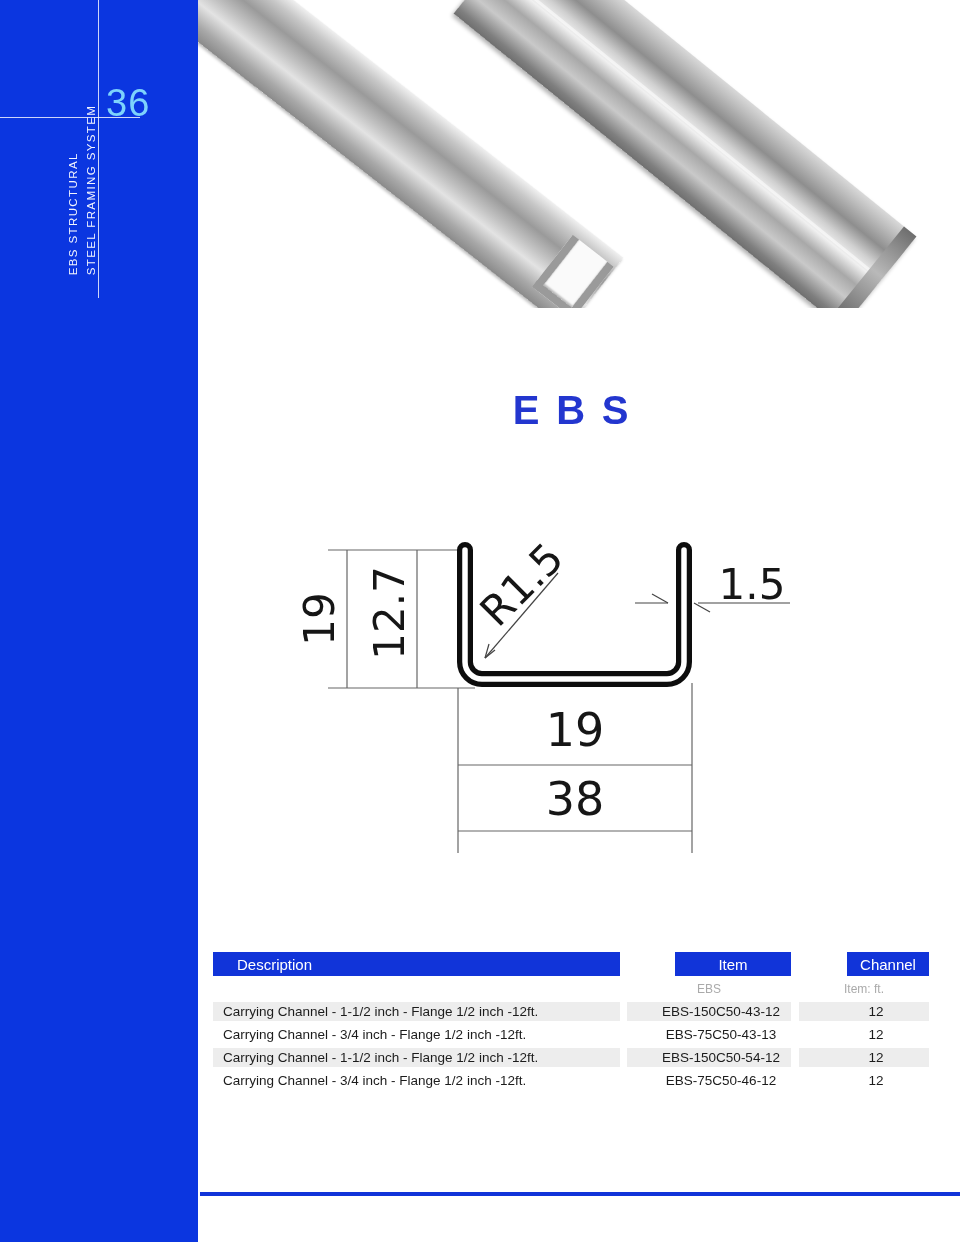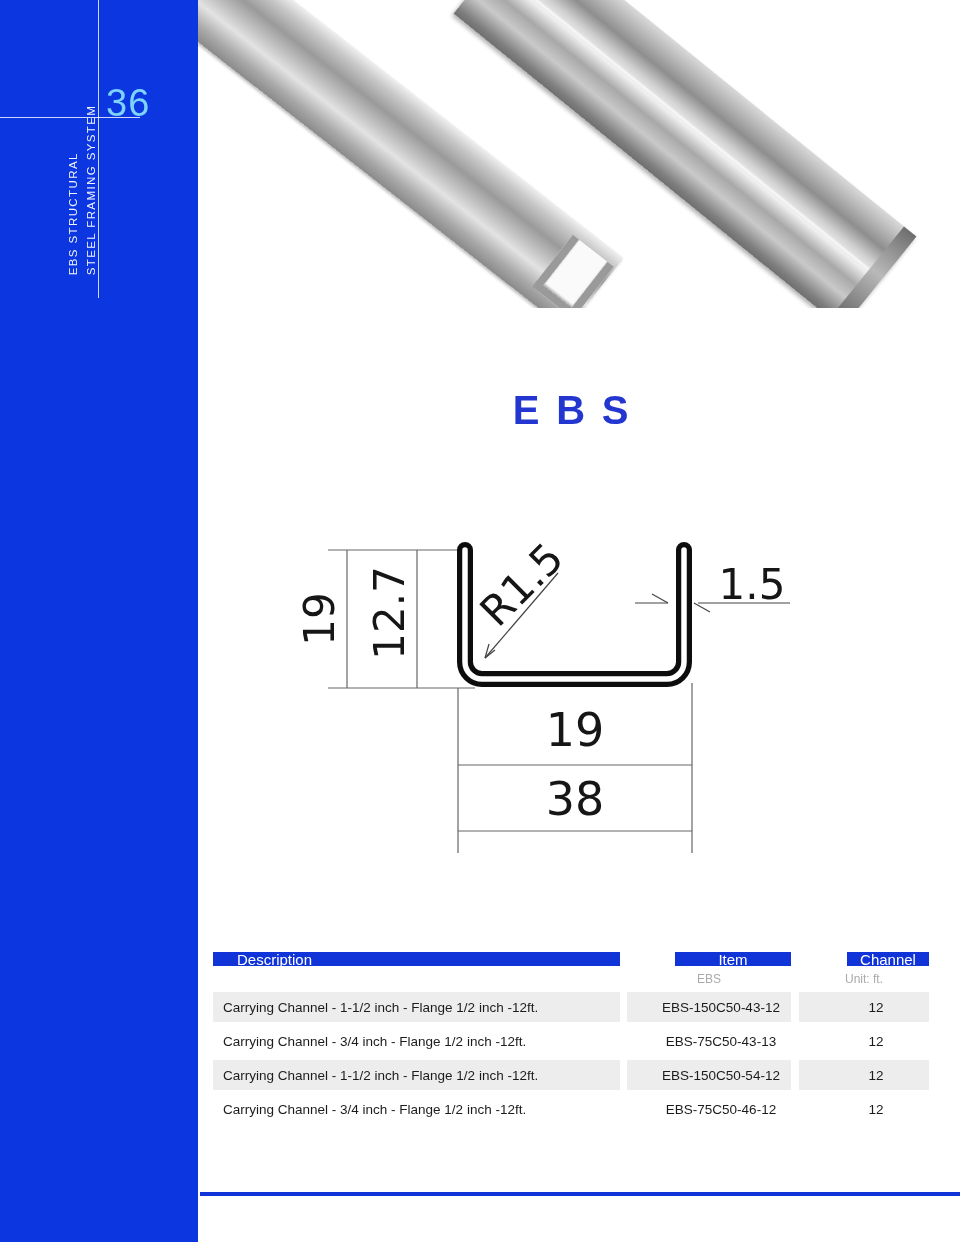--- a/index.html
+++ b/index.html
@@ -43,30 +43,30 @@
   .drawing svg { display:block; }
   .dimtxt { font-family:"DejaVu Sans", sans-serif; fill:#161616; }
 
   
   .spec { position:absolute; left:198px; top:884px; width:720px; text-align:center;
           color:var(--blue_spec,#1d40d6); font-size:27px; font-weight:500; letter-spacing:.5px; }
 
   
   .table { position:absolute; left:213px; top:952px; width:716px; font-size:13.5px; color:#1c1c1c; }
   .trow { display:grid; grid-template-columns:407px 7px 164px 8px 130px; }
-  .thead .cell { background:var(--blue_header,#1134d9); color:#fff; font-size:15px; height:14px;
+  .thead .cell { background:var(--blue_header,#1134d9); color:#fff; font-size:15px; height:24px;
                  display:flex; align-items:center; }
   .thead .c-desc { justify-content:flex-start; padding-left:24px; }
   .thead .c-item, .thead .c-len { justify-content:center;margin-left:48px; }
   .tsub { margin-top:4px; }
   .tsub .cell { height:18px; display:flex; align-items:center; justify-content:center;
                 color:#aaaaaa; font-size:12px; }
   .tbody { margin-top:4px; }
   .rrow { margin-bottom:4px; }
-  .rrow .cell { height:30px; display:flex; align-items:center; }
+  .rrow .cell { height:19px; display:flex; align-items:center; }
   .rrow .c-desc { justify-content:flex-start; padding-left:10px; }
   .rrow .c-item, .rrow .c-len { justify-content:center;padding-left:24px; }
   .rrow.alt .cell { background:#ededed; }
 
   
   .bottom-rule { position:absolute; left:200px; top:1192px; width:760px; height:4px;
                  background:var(--blue_header,#1134d9); }
 </style>
 </head>
 <body>
@@ -145,21 +145,21 @@
       <div></div>
       <div class="cell c-item">Item</div>
       <div></div>
       <div class="cell c-len">Channel</div>
     </div>
     <div class="trow tsub">
       <div class="cell"></div>
       <div></div>
       <div class="cell">EBS</div>
       <div></div>
-      <div class="cell">Unit: ft.</div>
+      <div class="cell">Item: ft.</div>
     </div>
     <div class="tbody">
       <div class="trow rrow alt">
         <div class="cell c-desc">Carrying Channel - 1-1/2 inch - Flange 1/2 inch -12ft.</div>
         <div></div>
         <div class="cell c-item">EBS-150C50-43-12</div>
         <div></div>
         <div class="cell c-len">12</div>
       </div>
       <div class="trow rrow">

